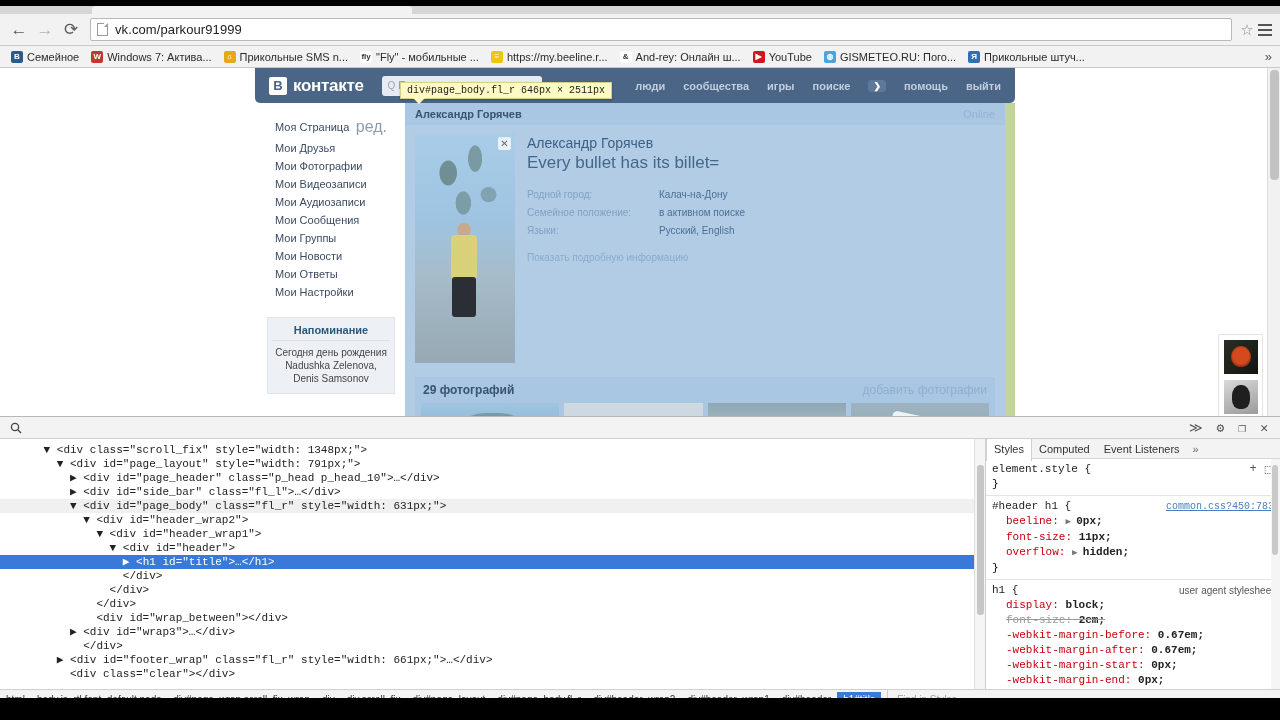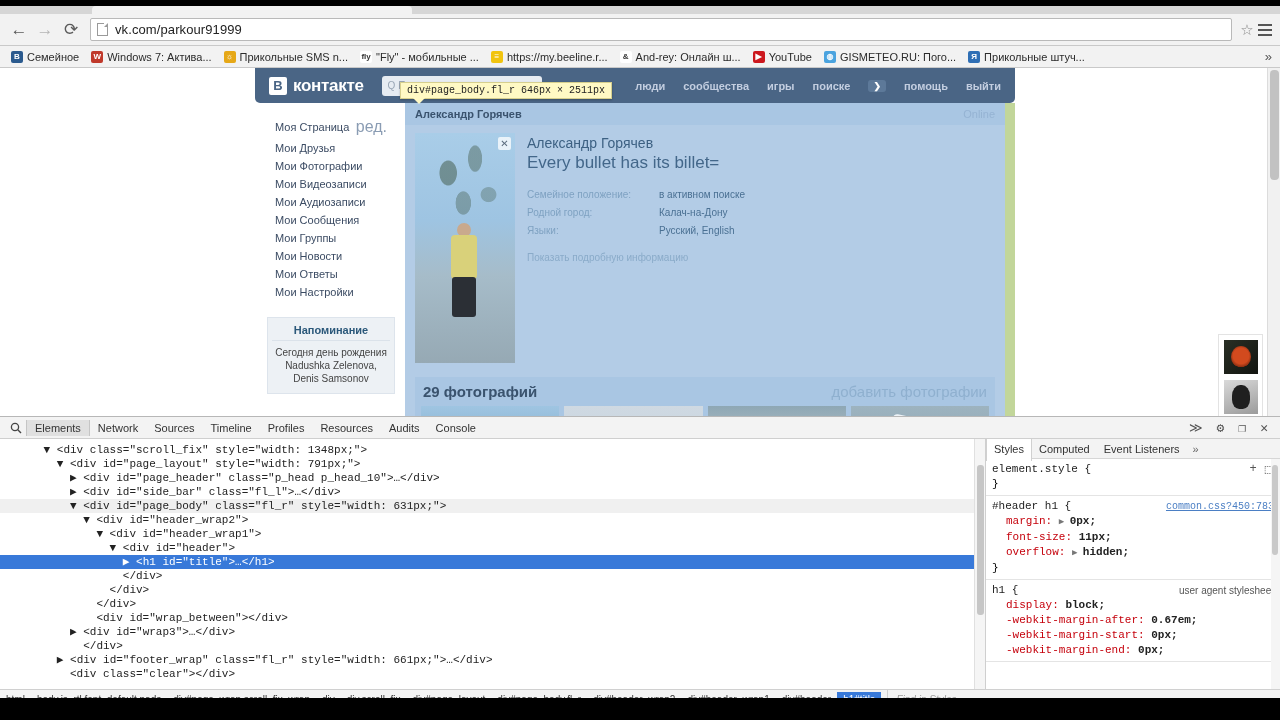--- a/index.html
+++ b/index.html
@@ -86,21 +86,21 @@
   .prof-info { flex:1; padding-top:2px;}
   .prof-info .name { font-size:14px; color:#3d6183; margin-bottom:2px;}
   .prof-info .status { font-size:17px; color:#43678a; margin-bottom:16px;}
   .prof-rows { font-size:10px;}
   .prof-rows .r { display:flex; margin-bottom:7px;}
   .prof-rows .k { width:132px; color:#7fa2c2;}
   .prof-rows .v { color:#4a7093;}
   .prof-more { margin-top:16px; font-size:10px; color:#8aabc9;}
 
   .photos { margin:14px 10px 0 10px; background:#a9c6e3; padding:4px 6px 8px;}
-  .photos .ph-head { display:flex; align-items:center; font-size:15px; font-weight:bold; color:#3a536e; padding:2px 2px 6px;}
+  .photos .ph-head { display:flex; align-items:center; font-size:12px; font-weight:bold; color:#3a536e; padding:2px 2px 6px;}
   .photos .ph-head .add { margin-left:auto; font-weight:normal; color:#8fb0cf;}
   .photos .grid { display:flex; gap:5px;}
   .photos .grid .cell { flex:1; height:57px; overflow:hidden; position:relative;}
   .ph1{background:linear-gradient(180deg,#9fc5e2 0%,#8fb7d4 45%,#b9c3c6 100%);}
   .ph1:after{content:"";position:absolute;left:30%;top:18%;width:44%;height:60%;background:rgba(70,95,80,.38);border-radius:40% 40% 30% 30%;}
   .ph2{background:linear-gradient(180deg,#cfd9e2 0%,#c6d3de 100%);}
   .ph2:after{content:"";position:absolute;left:12%;top:22%;width:76%;height:72%;background:
      radial-gradient(ellipse at 20% 40%, #eef2f6 0 24%, transparent 25%),
      radial-gradient(ellipse at 50% 55%, #e6edf3 0 20%, transparent 21%),
      radial-gradient(ellipse at 80% 40%, #eef2f6 0 26%, transparent 27%);}
@@ -315,26 +315,26 @@
                     <span class="t"></span>
                     <span class="l"></span>
                   </div>
                 <div class="close">✕</div>
               </div>
               <div class="prof-info">
                 <div class="name">Александр Горячев</div>
                 <div class="status">Every bullet has its billet=</div>
                 <div class="prof-rows" id="proffields">
                     <div class="r">
+                      <div class="k">Родной город:</div>
+                      <div class="v">Калач-на-Дону</div>
+                    </div>
+                    <div class="r">
                       <div class="k">Семейное положение:</div>
                       <div class="v">в активном поиске</div>
-                    </div>
-                    <div class="r">
-                      <div class="k">Родной город:</div>
-                      <div class="v">Калач-на-Дону</div>
                     </div>
                     <div class="r">
                       <div class="k">Языки:</div>
                       <div class="v">Русский, English</div>
                     </div>
                   </div>
                 <div class="prof-more">Показать подробную информацию</div>
               </div>
             </div>
 
@@ -375,30 +375,20 @@
 
     <div class="devtools">
 
       <div class="dt-toolbar">
         <div class="dt-search-icon">
           <svg width="12" height="12" viewBox="0 0 12 12">
               <circle cx="5" cy="5" r="3.6" fill="none" stroke="#444" stroke-width="1.3"></circle>
               <line x1="7.8" y1="7.8" x2="11" y2="11" stroke="#444" stroke-width="1.4"></line>
             </svg>
         </div>
-        <div class="dt-tabs" id="dttabs">
-            <div class="dt-tab active">Elements</div>
-            <div class="dt-tab">Network</div>
-            <div class="dt-tab">Sources</div>
-            <div class="dt-tab">Timeline</div>
-            <div class="dt-tab">Profiles</div>
-            <div class="dt-tab">Resources</div>
-            <div class="dt-tab">Audits</div>
-            <div class="dt-tab">Console</div>
-          </div>
         <div class="dt-tools" id="dttools">
             <span>≫</span>
             <span>⚙</span>
             <span>❐</span>
             <span>✕</span>
           </div>
       </div>
 
       <div class="dt-body">
 
@@ -441,31 +431,33 @@
                 <div class="sel-line">
                   <span>element.style {</span>
                 </div>
                 <div>}</div>
               </div>
               <div class="st-block">
                 <div class="sel-line">
                   <span>#header h1 {</span>
                   <span class="src">common.css?450:783</span>
                 </div>
-                <div class="prop"><span>margin: </span><span class="exp">▶ </span><span class="pv">0px;</span></div>
+                <div class="prop"><span>beeline: </span><span class="exp">▶ </span><span class="pv">0px;</span></div>
                 <div class="prop"><span>font-size: </span><span class="pv">11px;</span></div>
                 <div class="prop"><span>overflow: </span><span class="exp">▶ </span><span class="pv">hidden;</span></div>
                 <div>}</div>
               </div>
               <div class="st-block">
                 <div class="sel-line">
                   <span>h1 {</span>
                   <span class="ua">user agent stylesheet</span>
                 </div>
                 <div class="prop"><span>display: </span><span class="pv">block;</span></div>
+                <div class="prop struck"><span>font-size: </span><span class="pv">2em;</span></div>
+                <div class="prop"><span>-webkit-margin-before: </span><span class="pv">0.67em;</span></div>
                 <div class="prop"><span>-webkit-margin-after: </span><span class="pv">0.67em;</span></div>
                 <div class="prop"><span>-webkit-margin-start: </span><span class="pv">0px;</span></div>
                 <div class="prop"><span>-webkit-margin-end: </span><span class="pv">0px;</span></div>
                 <div class="prop"></div>
               </div>
             </div>
           <div class="st-scroll">
               <div class="t"></div>
             </div>
         </div>

